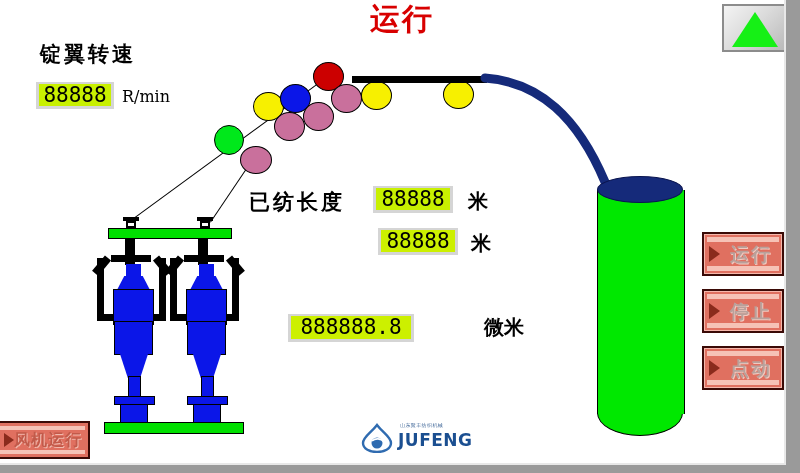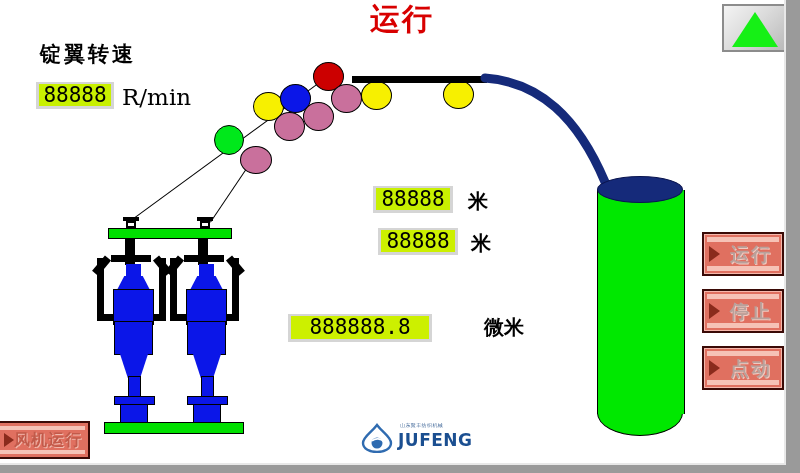--- a/index.html
+++ b/index.html
@@ -45,21 +45,21 @@
   .unit{
     position:absolute;
     color:#000;
     font-size:20px;line-height:22px;
     font-weight:bold;
     white-space:nowrap;
   }
   .unit-ascii{
     position:absolute;color:#000;
     font-family:"DejaVu Serif","Liberation Serif",serif;
-    font-size:23px;line-height:22px;white-space:nowrap;
+    font-size:16px;line-height:22px;white-space:nowrap;
   }
 
   
   .valbox{
     position:absolute;
     background:#d5d5d5;
     padding:2px 3px 3px 3px;
     box-sizing:border-box;
   }
   .valbox .inner{
@@ -272,31 +272,32 @@
 
   <div class="blu-n" style="left:199px;top:264px;width:15px;height:14px;"></div>
   <div class="blu" style="left:190px;top:276px;width:33px;height:14px;clip-path:polygon(22% 0,78% 0,100% 100%,0 100%);border:none;background:#0b16e8;"></div>
   <div class="blu" style="left:186px;top:289px;width:41px;height:36px;"></div>
   <div class="blu" style="left:187px;top:321px;width:39px;height:34px;"></div>
   <div class="blu" style="left:193px;top:354px;width:28px;height:24px;clip-path:polygon(0 0,100% 0,72% 100%,28% 100%);border:none;background:#0b16e8;"></div>
   <div class="blu" style="left:201px;top:376px;width:13px;height:22px;"></div>
   <div class="blu" style="left:187px;top:396px;width:41px;height:9px;"></div>
   <div class="blu" style="left:193px;top:404px;width:28px;height:19px;"></div>
 
+  <div class="cn-label" style="left:249px;top:190px;">已纺长度</div>
   <div class="valbox" style="left:373px;top:186px;width:80px;height:27px;">
     <div class="inner">88888</div>
   </div>
   <div class="unit" style="left:468px;top:190px;">米</div>
 
   <div class="valbox v2" style="left:378px;top:228px;width:80px;height:27px;">
     <div class="inner">88888</div>
   </div>
   <div class="unit" style="left:471px;top:232px;">米</div>
 
-  <div class="valbox v2" style="left:288px;top:314px;width:144px;height:28px;">
+  <div class="valbox v2" style="left:288px;top:314px;width:126px;height:28px;">
     <div class="inner">888888.8</div>
   </div>
   <div class="unit" style="left:484px;top:316px;">微米</div>
 
   <div class="btn-red" style="left:702px;top:232px;">
     <div class="band-top"></div>
     <div class="band-bot"></div>
     <div class="bullet"></div>
     <div class="lbl">运行</div>
   </div>

